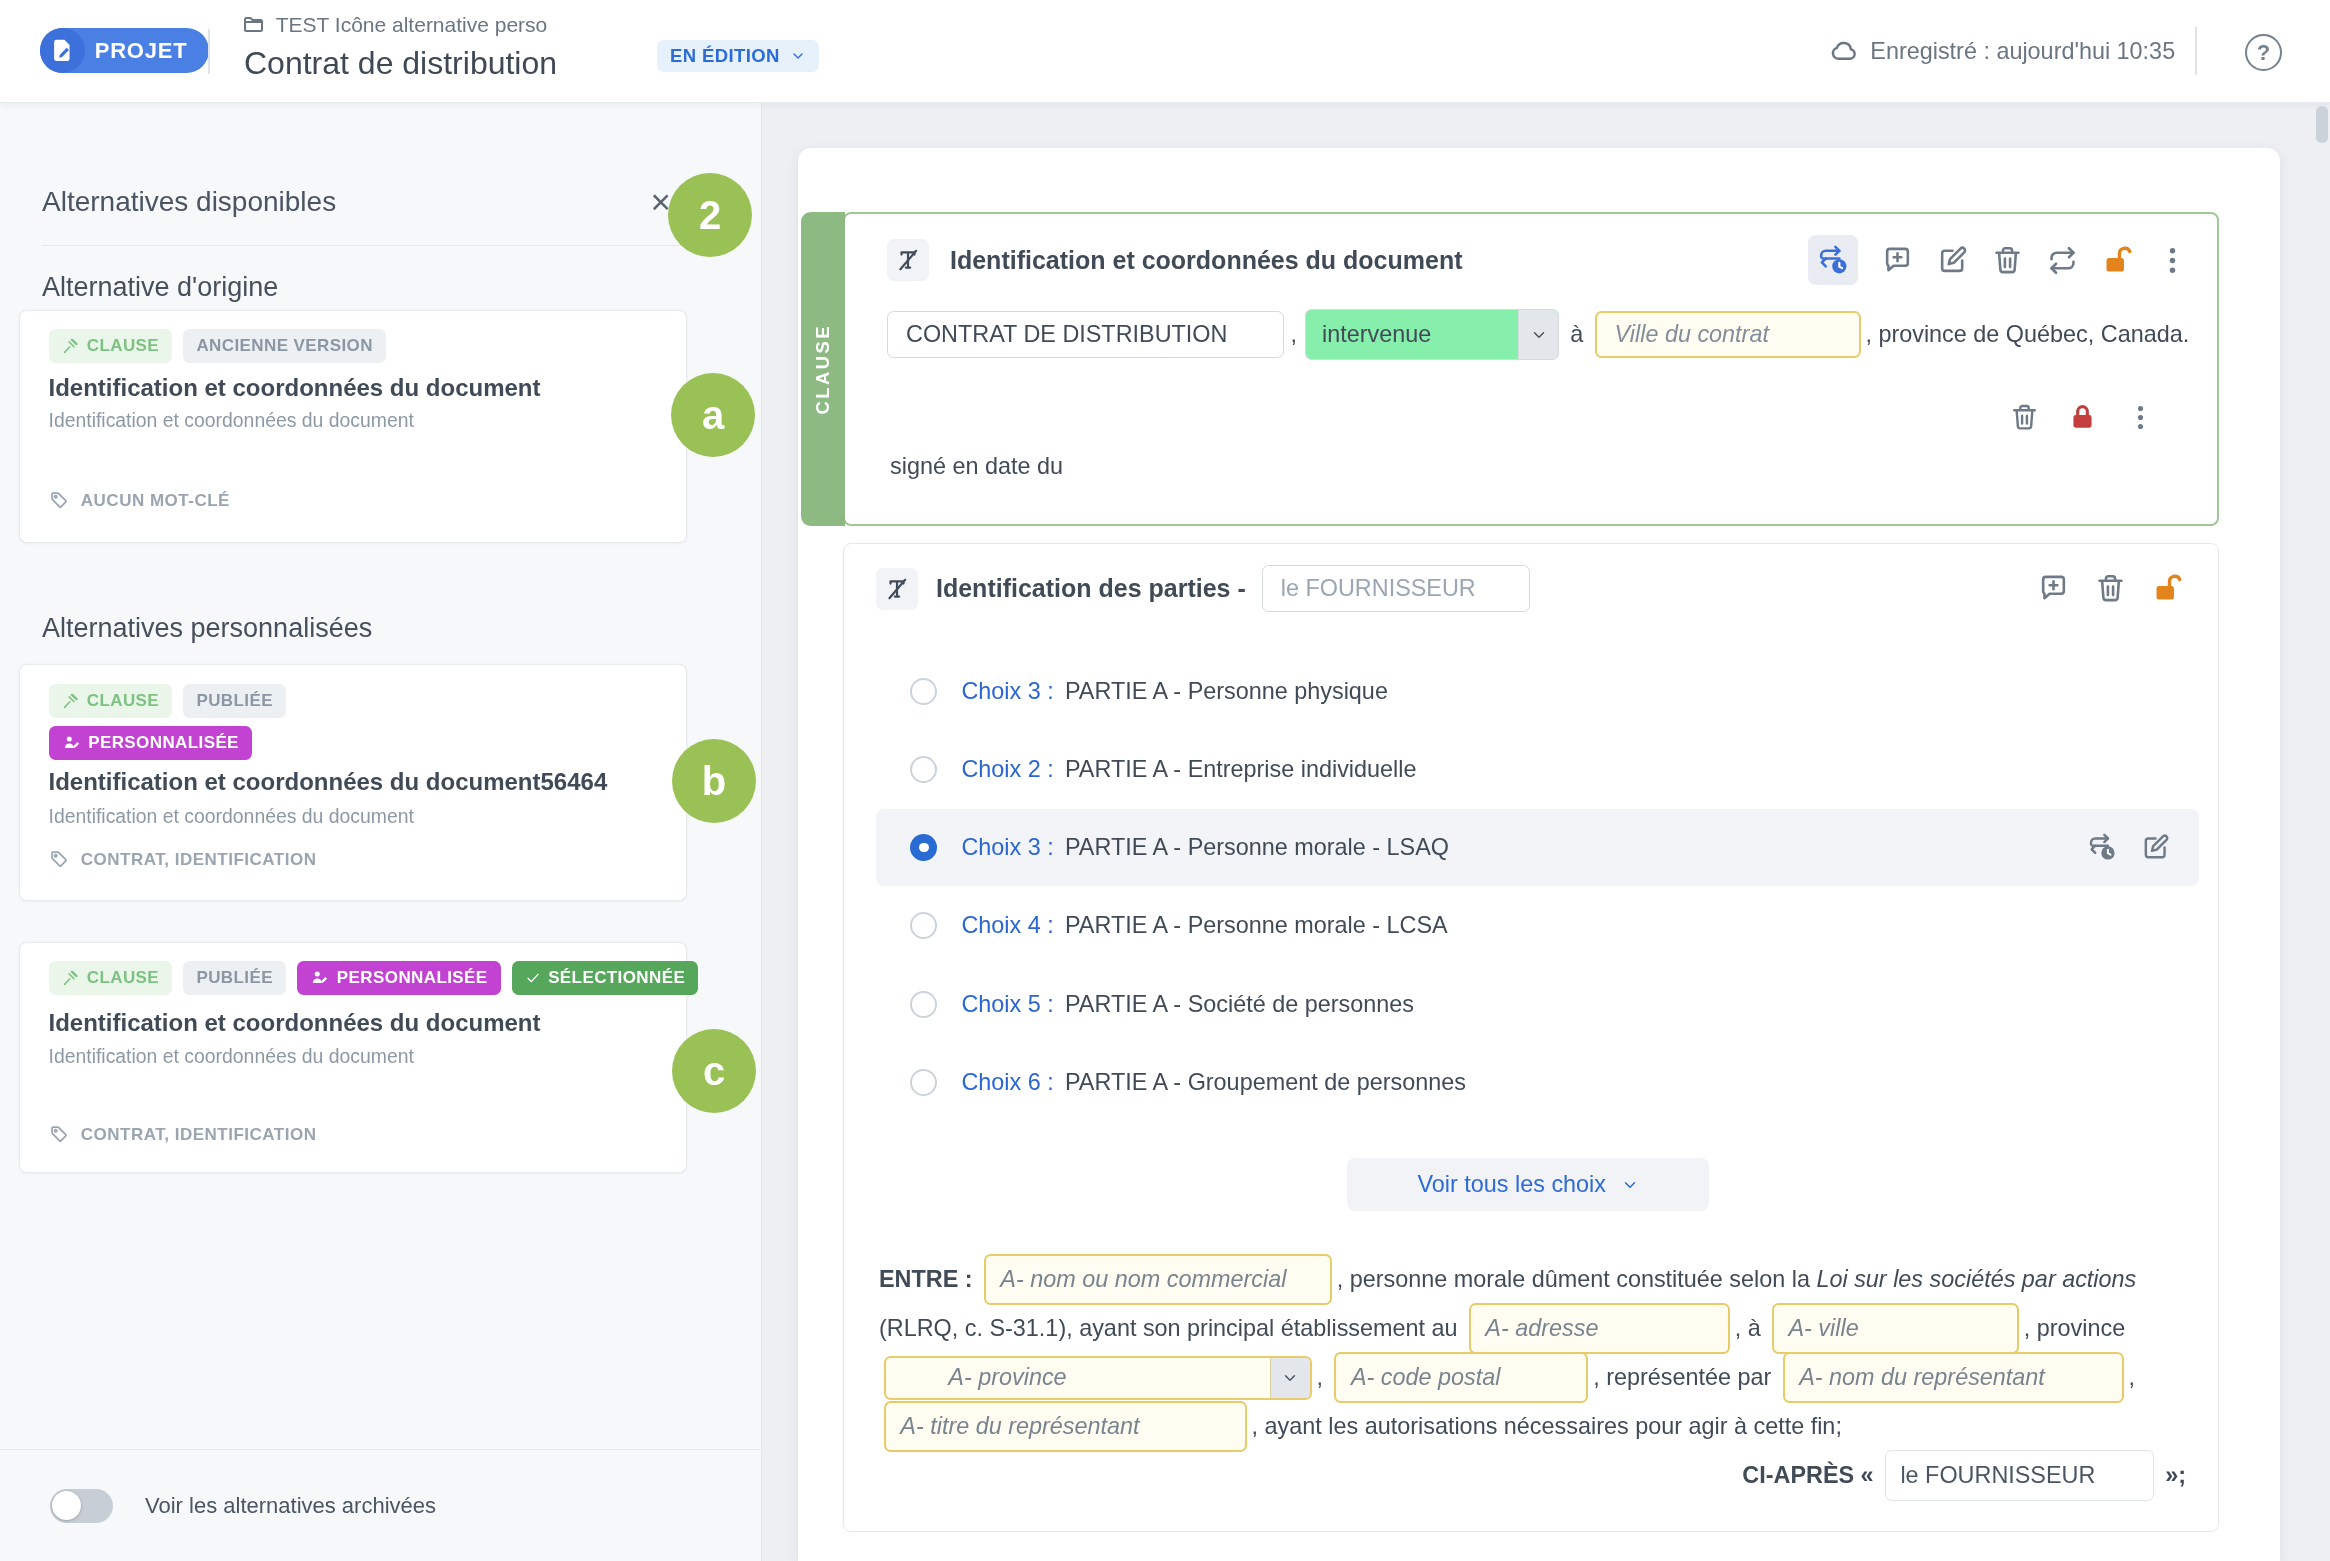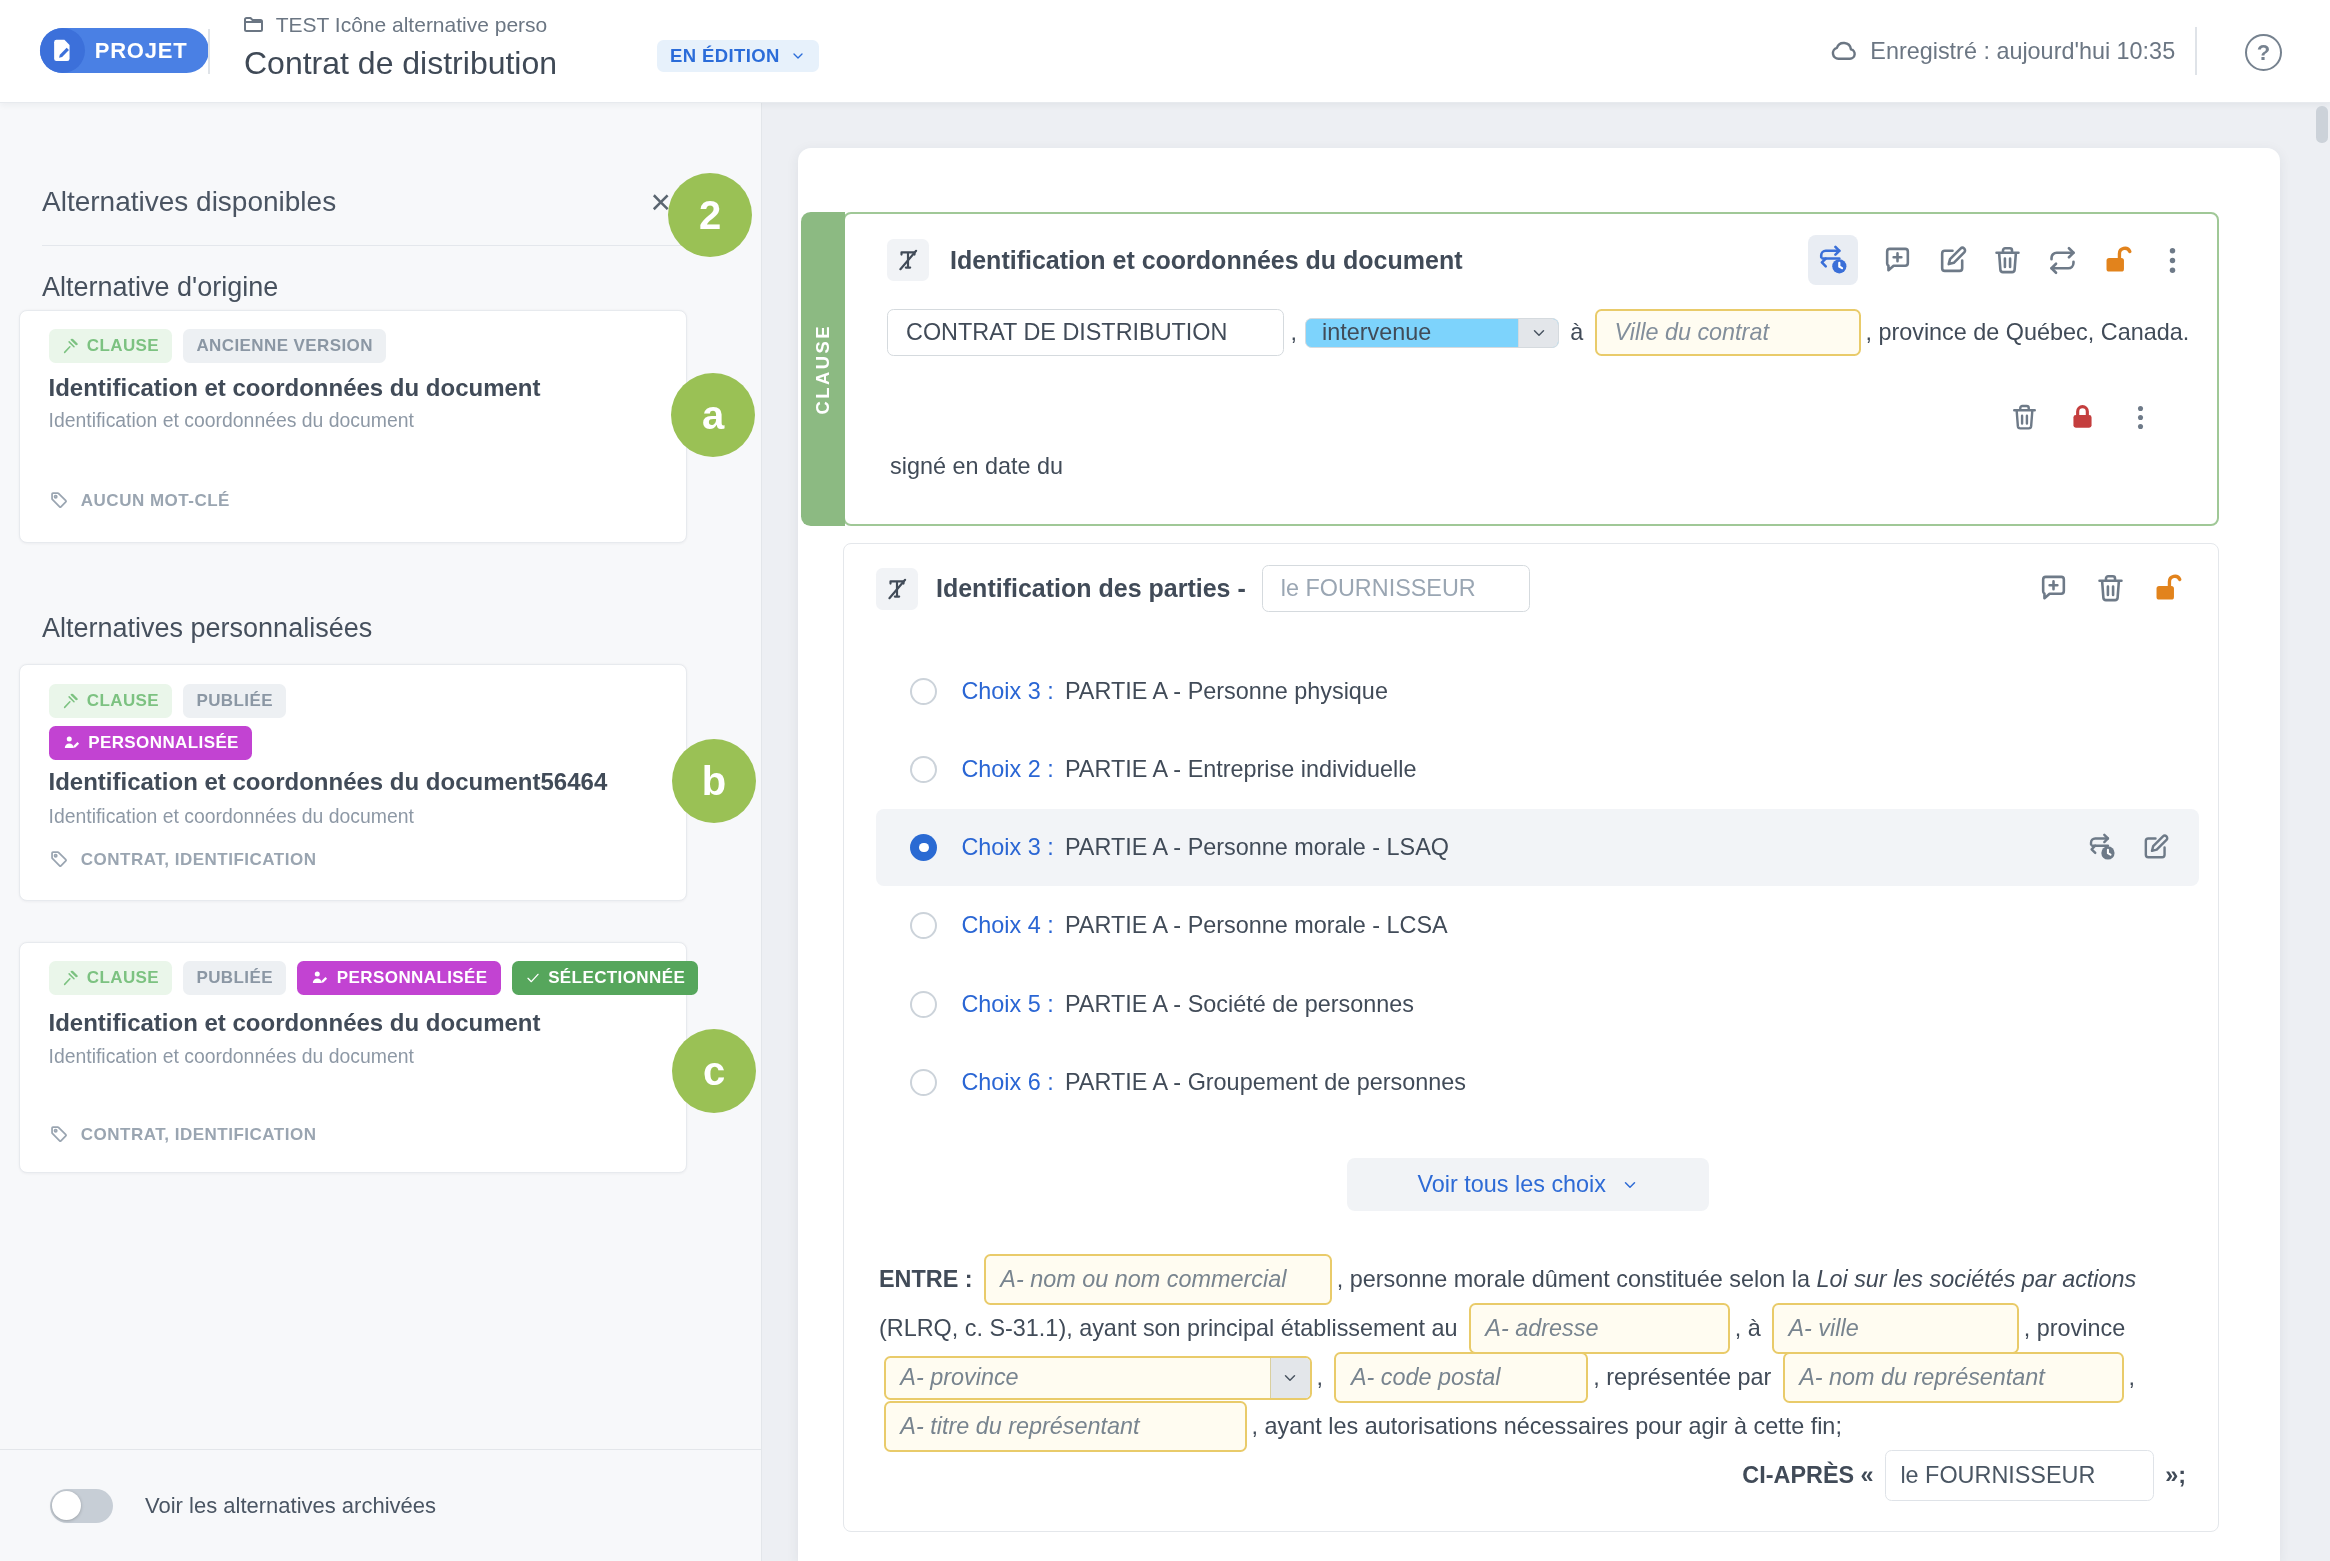--- a/index.html
+++ b/index.html
@@ -63,21 +63,21 @@
   .c-title { margin-left:21px; font-size:25px; font-weight:bold; color:#414b58; white-space:nowrap; }
   .toolbar { margin-left:auto; display:flex; align-items:center; gap:24px; }
   .ibtn { color:#6e7a88; cursor:pointer; display:flex; align-items:center; justify-content:center; }
   .ibtn svg { width:31px; height:31px; }
   .ibtn.active { width:50px; height:50px; background:#e9edf3; border-radius:8px; color:#3a6fd8; }
   .ibtn.orange { color:#e2831c; }
   .ibtn.red { color:#c43e3e; }
 
   .fieldline { position:absolute; left:42px; top:95px; display:flex; align-items:center; font-size:23.4px; color:#414b58; white-space:pre; }
   .tin { height:47px; border:1.6px solid #d5dade; border-radius:6.5px; background:#fff; display:inline-flex; align-items:center; padding:0 18px; font-size:23.4px; color:#414b58; }
-  .sel { display:inline-flex; align-items:stretch; height:30px; border:1.6px solid #d5dade; border-radius:6.5px; background:#7dd3fc; overflow:hidden; cursor:pointer; }
+  .sel { display:inline-flex; align-items:stretch; height:51px; border:1.6px solid #d5dade; border-radius:6.5px; background:#86efac; overflow:hidden; cursor:pointer; }
   .sel .txt { display:flex; align-items:center; padding:0 16px; flex:1; }
   .sel .cbox { width:40px; background:#e3e6ea; border-left:1.6px solid #d5dade; display:flex; align-items:center; justify-content:center; color:#4b5663; flex:none; }
   .yellow { border:2.4px solid #e9cb6a !important; background:#fffcf1 !important; }
   .ph { font-style:italic; color:#828e9b; }
   .c1-minibar { position:absolute; top:189px; right:62px; display:flex; align-items:center; gap:29px; }
   .c1-minibar .ibtn svg { width:29px; height:29px; }
   .c1-signed { position:absolute; left:45px; top:239px; font-size:23.4px; }
 
   .clause-card2 { position:absolute; left:45px; top:395px; width:1376px; height:989px; background:#fff; border:1.6px solid #e4e7eb; border-radius:8px; }
   .c2-header { left:32px; top:21px; right:35px; }
@@ -92,21 +92,21 @@
   .row-icons { margin-left:auto; margin-right:29px; display:flex; gap:24px; }
   .row-icons .ibtn svg { width:29px; height:29px; }
   .see-all { position:absolute; left:503px; top:614px; width:362px; height:53px; background:#f1f3f6; border-radius:8px; display:flex; align-items:center; justify-content:center; gap:14.5px; color:#2e6bd6; font-size:23.4px; cursor:pointer; }
 
   .entre { position:absolute; left:35px; right:32px; top:711px; font-size:23.4px; color:#414b58; }
   .p-line { display:flex; align-items:center; height:49px; white-space:pre; }
   .p-line.right { justify-content:flex-end; }
   .pin { height:51px; border:2.4px solid #e9cb6a; background:#fffcf1; border-radius:6.5px; display:inline-flex; align-items:center; padding:0 14.5px; margin:0 4.8px; font-style:italic; color:#78848f; flex:none; overflow:hidden; white-space:nowrap; }
   .pin.white { border:1.6px solid #dfe3e8; background:#fff; font-style:normal; color:#4a5663; }
   .psel { height:44px; border:2.4px solid #e9cb6a; background:#fffcf1; border-radius:6.5px; display:inline-flex; align-items:stretch; margin:0 4.8px; overflow:hidden; flex:none; cursor:pointer; }
-  .psel .txt { display:flex; align-items:center; padding:0 14.5px; font-style:italic; color:#78848f; flex:1; }
+  .psel .txt { display:flex; align-items:center; padding:0 14.5px; font-style:italic; color:#78848f; flex:1;margin-left:48px; }
   .psel .cbox { width:40px; background:#e3e6ea; border-left:1.6px solid #d9cf9f; display:flex; align-items:center; justify-content:center; color:#4b5663; flex:none; }
   .bold { font-weight:bold; }
   .it { font-style:italic; }
   .w-nom{width:348px}.w-adr{width:261px}.w-vil{width:247px}.w-prov{width:428px}.w-cp{width:254px}.w-rep{width:341px}.w-titre{width:363px}.w-fou{width:269px}
 
   
   .ann { position:absolute; width:84px; height:84px; border-radius:50%; background:#9ac155; color:#fff; display:flex; align-items:center; justify-content:center; font-size:40px; font-weight:bold; z-index:50; }
 </style>
 </head>
 <body>

